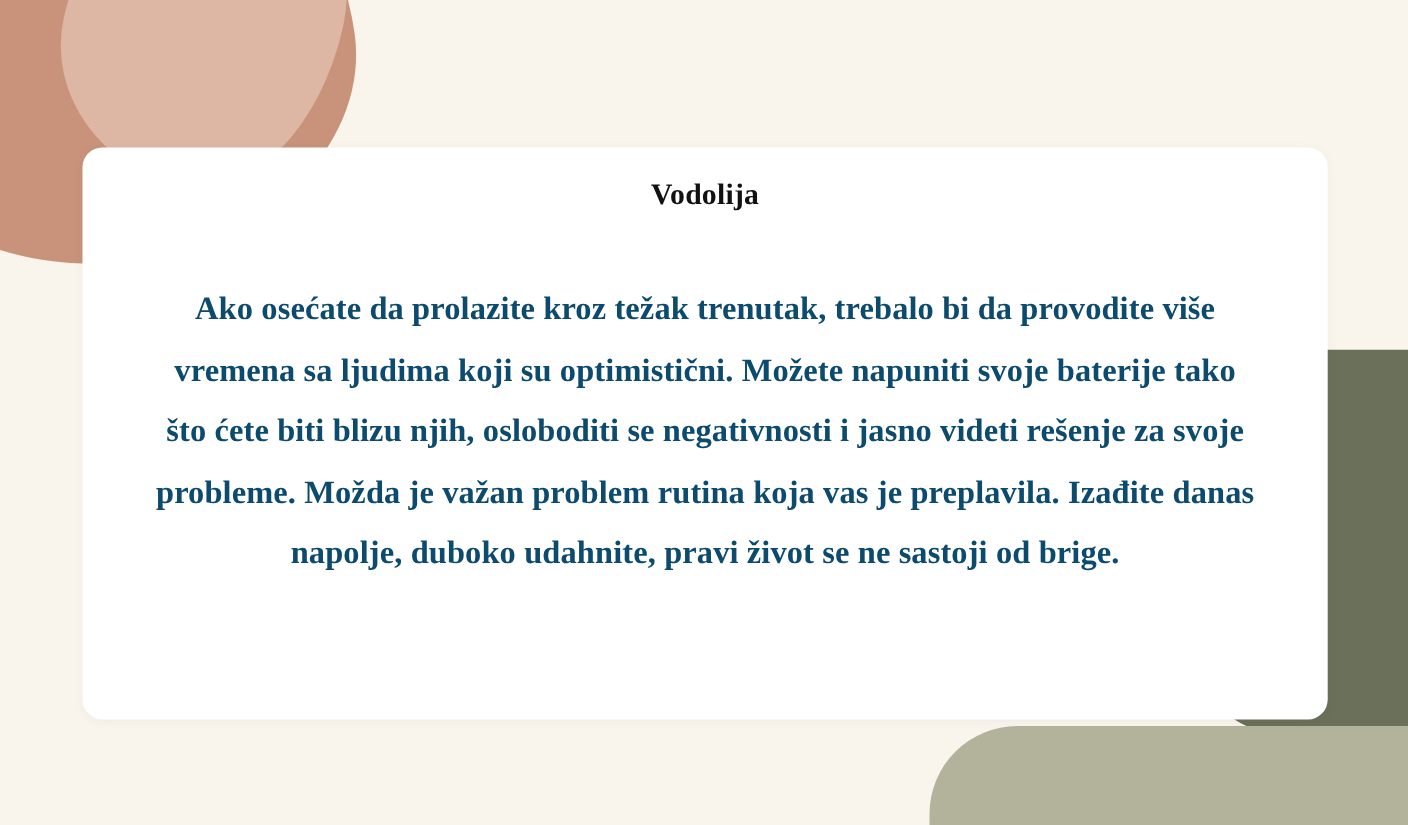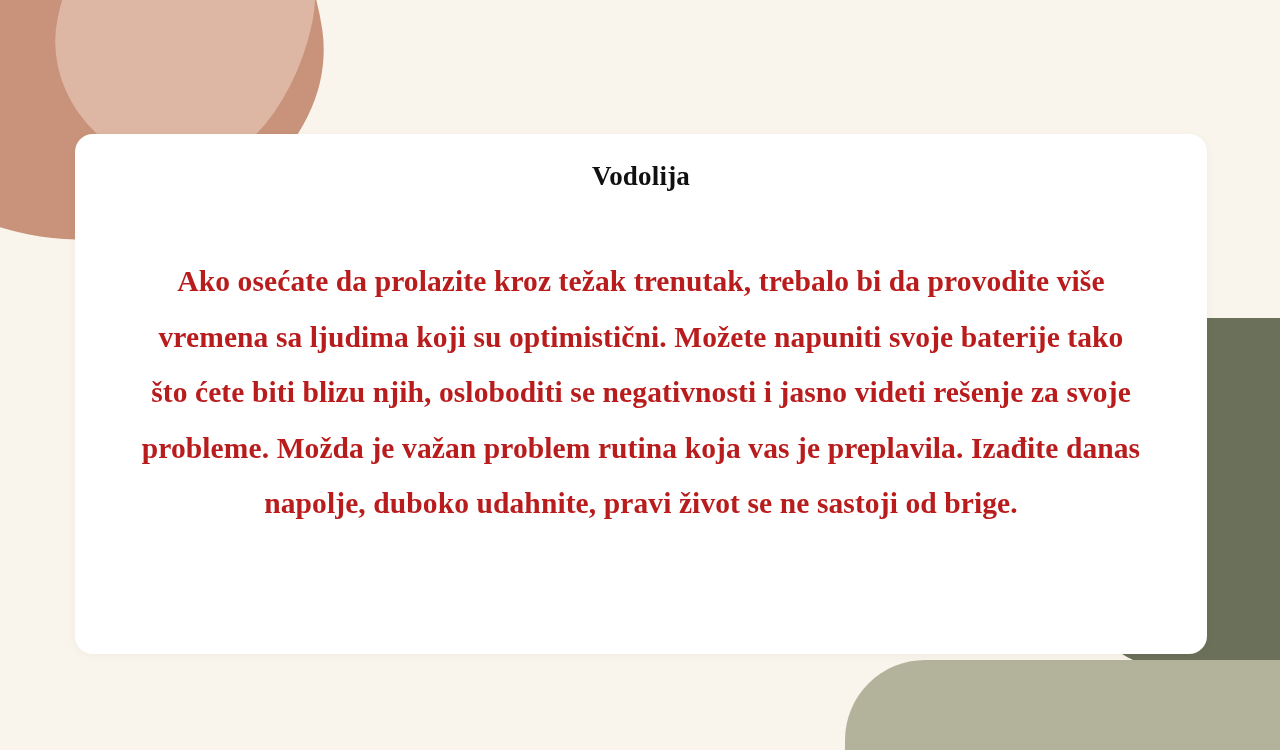--- a/index.html
+++ b/index.html
@@ -95,21 +95,21 @@
     margin: 0;
     line-height: 1.2;
   }
 
   .card-body {
     margin: 0;
     padding: 0 6px;
     text-align: center;
     font-size: 29.5px;
     font-weight: bold;
-    color: #b91c1c;
+    color: #0c4a6e;
     line-height: 1.88;
     margin-top: 62px;
     letter-spacing: 0.1px;
   }
 </style>
 </head>
 <body>
 
 <div class="stage">
 

